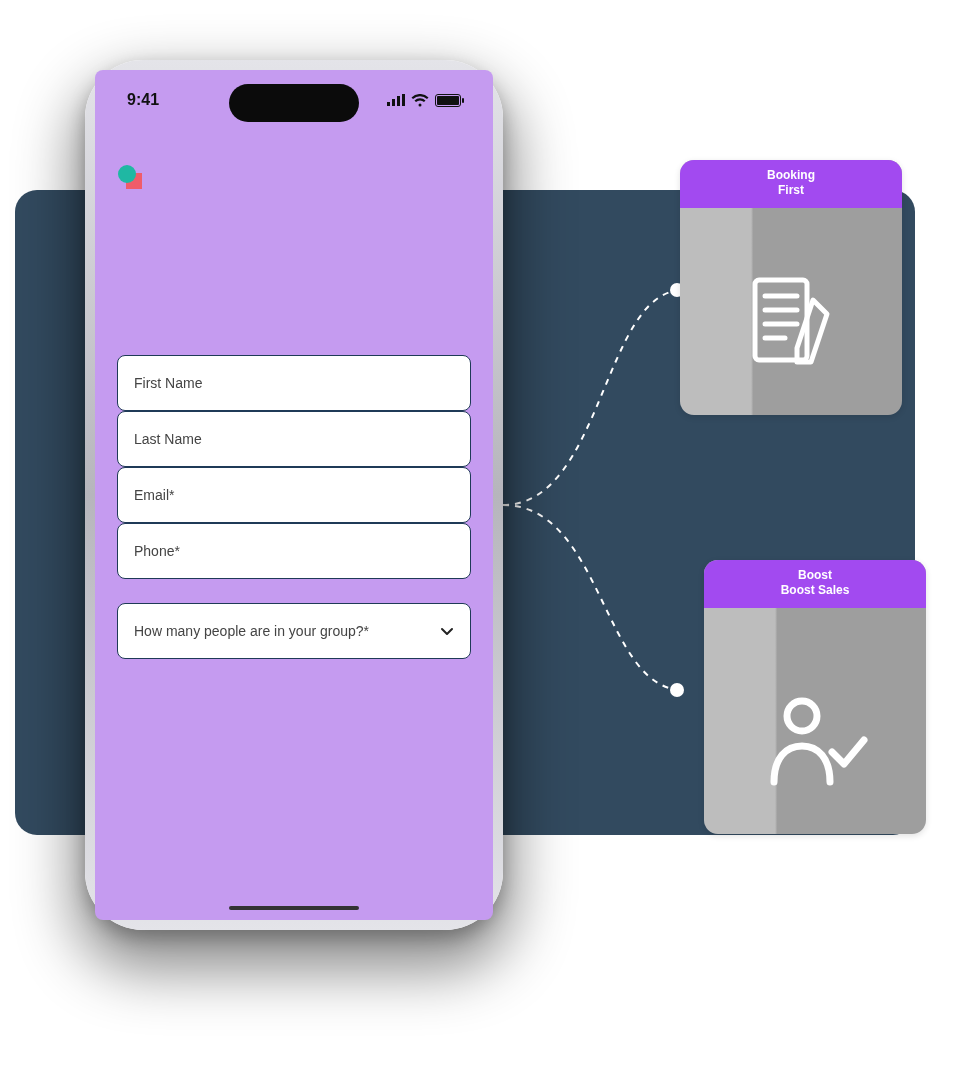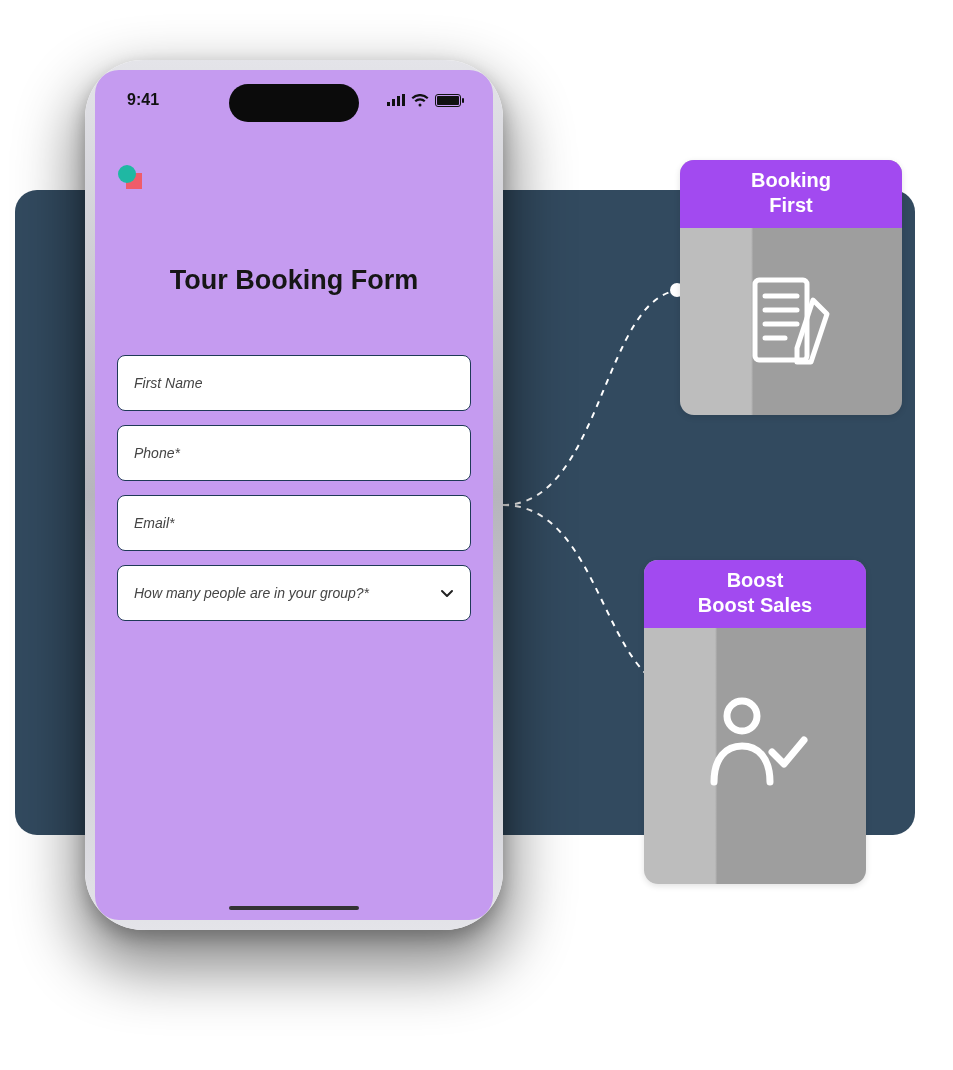--- a/index.html
+++ b/index.html
@@ -23,21 +23,21 @@
     left: 85px; top: 60px;
     width: 418px; height: 870px;
     border-radius: 58px;
     background: linear-gradient(180deg,#e4e4e9 0%,#b6b5bc 50%,#e4e4e9 100%);
     box-shadow: 0 30px 60px 10px rgba(0,0,0,.45), 0 8px 18px rgba(0,0,0,.25);
   }
   .phone-screen {
     position: absolute;
     left: 10px; top: 10px; right: 10px; bottom: 10px;
     background: #c59bf0;
-    border-radius: 24px;
+    border-radius: 8px;
     overflow: hidden;
   }
   .notch {
     position: absolute;
     top: 14px; left: 50%; transform: translateX(-50%);
     width: 130px; height: 38px;
     background: #0b0b0b;
     border-radius: 20px;
   }
   .status-bar {
@@ -69,57 +69,57 @@
     position: absolute;
     top: 195px; left: 0; right: 0;
     text-align: center;
     font-size: 27px;
     font-weight: 800;
     color: #161616;
   }
   .form-fields {
     position: absolute;
     top: 285px; left: 22px; right: 22px;
-    display: flex; flex-direction: column; gap: 14px; font-style: italic;
+    display: flex; flex-direction: column; 
   }
   .field {
     background: #fff;
     border: 1.5px solid #1f3a57;
     border-radius: 8px;
     height: 56px;
     display: flex; align-items: center;
     padding: 0 16px;
     font-size: 14px;
     color: #444;
     cursor: text;
   }
-  .field.select { cursor: pointer; justify-content: space-between; }
+  .field.select { cursor: pointer; justify-content: space-between; margin-top: 24px; }
   .chev { width: 14px; height: 14px; }
   .home-ind {
     position: absolute;
     bottom: 10px; left: 50%; transform: translateX(-50%);
     width: 130px; height: 4px; background: #333; border-radius: 3px;
   }
   
   .card {
     position: absolute;
     width: 222px;
     border-radius: 14px;
     background: linear-gradient(90deg,#bdbdbd 0%,#bdbdbd 32%,#9e9e9e 33%,#9e9e9e 100%);
     overflow: hidden;
     box-shadow: 0 2px 6px rgba(0,0,0,.12);
   }
   .card.c1 { left: 680px; top: 160px; height: 255px; }
-  .card.c2 { left: 644px; top: 560px; height: 324px; }
+  .card.c2 { left: 704px; top: 560px; height: 274px; }
   .card-head {
     background: #a24af0;
     color: #fff;
     text-align: center;
     font-weight: 600;
-    font-size: 20px;
+    font-size: 12px;
     line-height: 1.25;
     padding: 8px 16px 10px;
   }
   .card-icon {
     position: absolute;
     left: 50%; transform: translateX(-50%);
   }
   .c1 .card-icon { top: 110px; }
   .c2 .card-icon { top: 130px; }
   
@@ -193,30 +193,32 @@
           </svg>
         <span class="batt">
             <span class="batt-fill"></span>
           </span>
       </div>
     </div>
     <svg class="logo" viewBox="0 0 28 28">
       <rect x="9" y="9" width="16" height="16" fill="#f05c6a"></rect>
       <circle cx="10" cy="10" r="9" fill="#1fb8a3"></circle>
     </svg>
-    <div class="form-title">Tour Booking Form</div>
     <div class="form-fields">
       <div class="field">
           <span>First Name</span>
         </div>
       <div class="field">
+          <span>Last Name</span>
+        </div>
+      <div class="field">
+          <span>Email*</span>
+        </div>
+      <div class="field">
           <span>Phone*</span>
-        </div>
-      <div class="field">
-          <span>Email*</span>
         </div>
       <div class="field select">
         <span>How many people are in your group?*</span>
         <svg class="chev" viewBox="0 0 14 14" fill="none" stroke="#222" stroke-width="2" stroke-linecap="round" stroke-linejoin="round">
             <polyline points="2,5 7,10 12,5"></polyline>
           </svg>
       </div>
     </div>
     <div class="home-ind"></div>
   </div>

